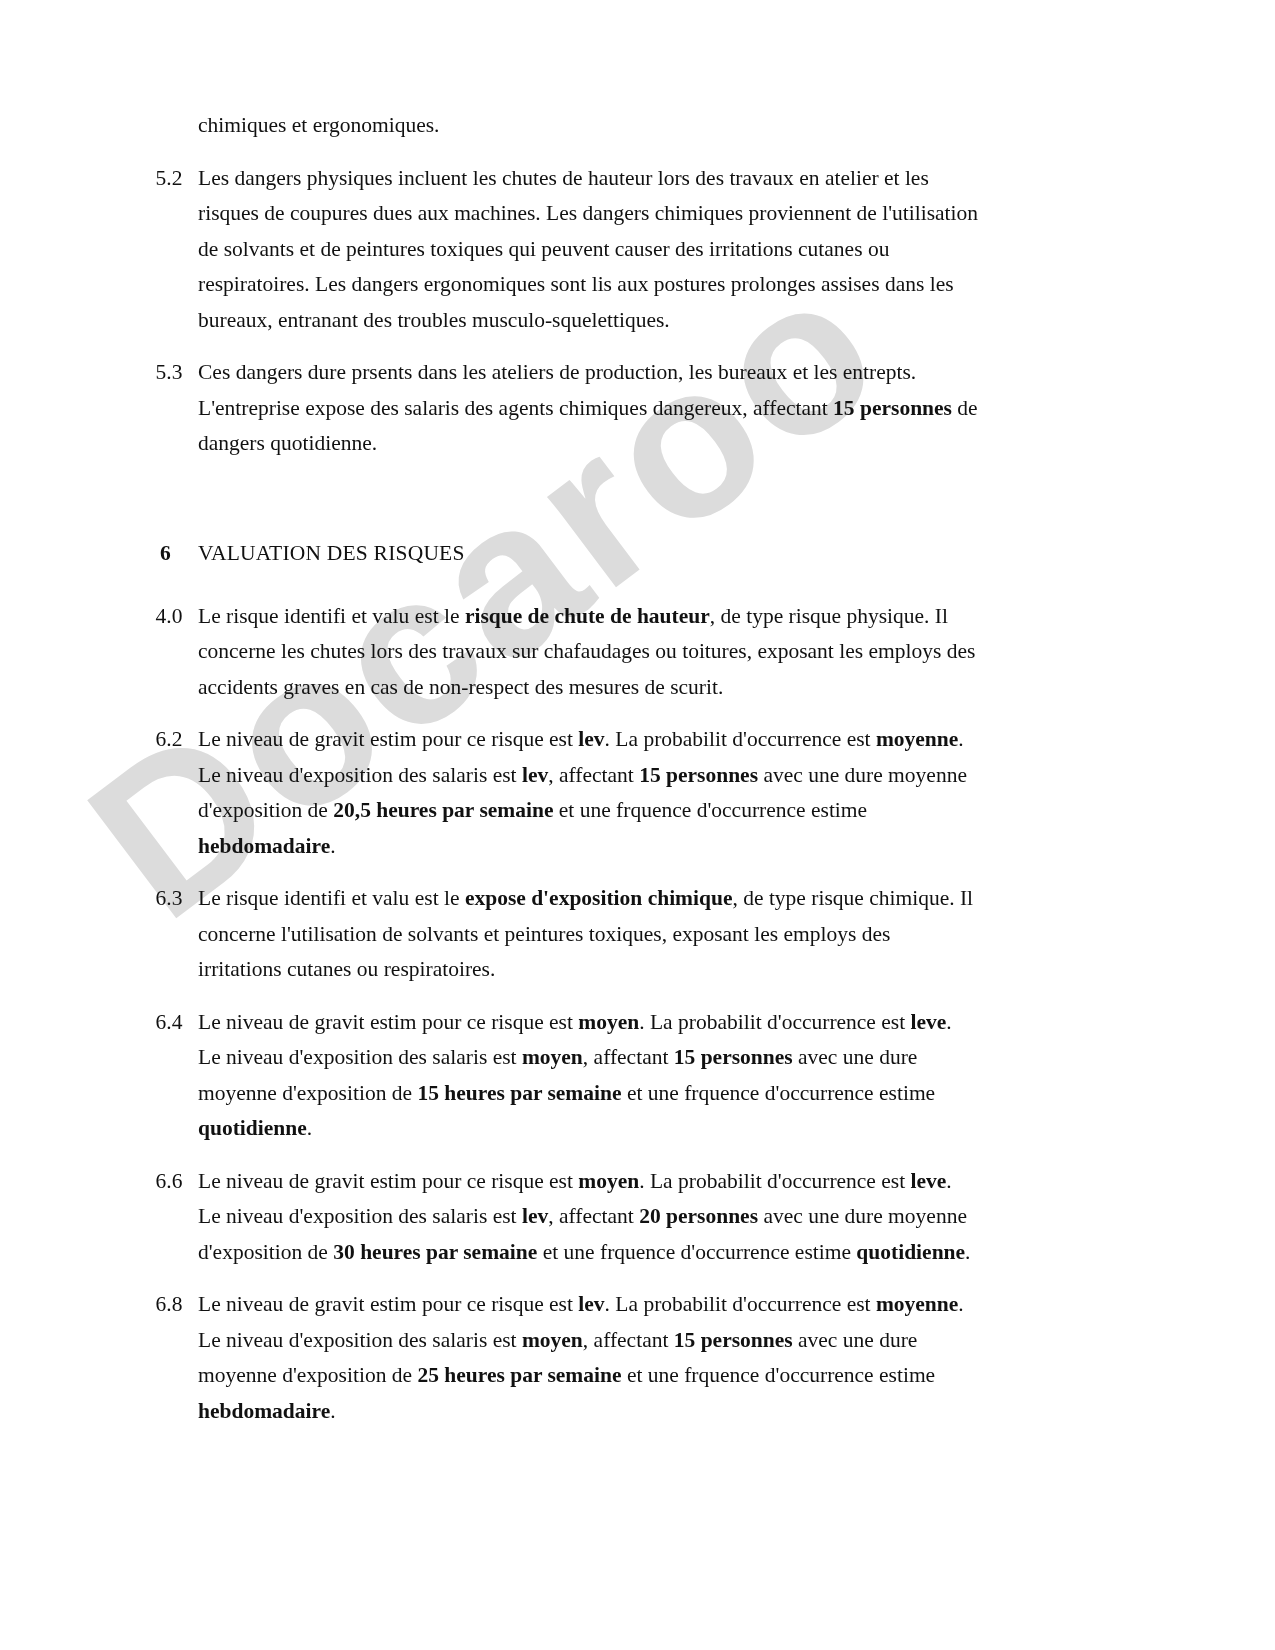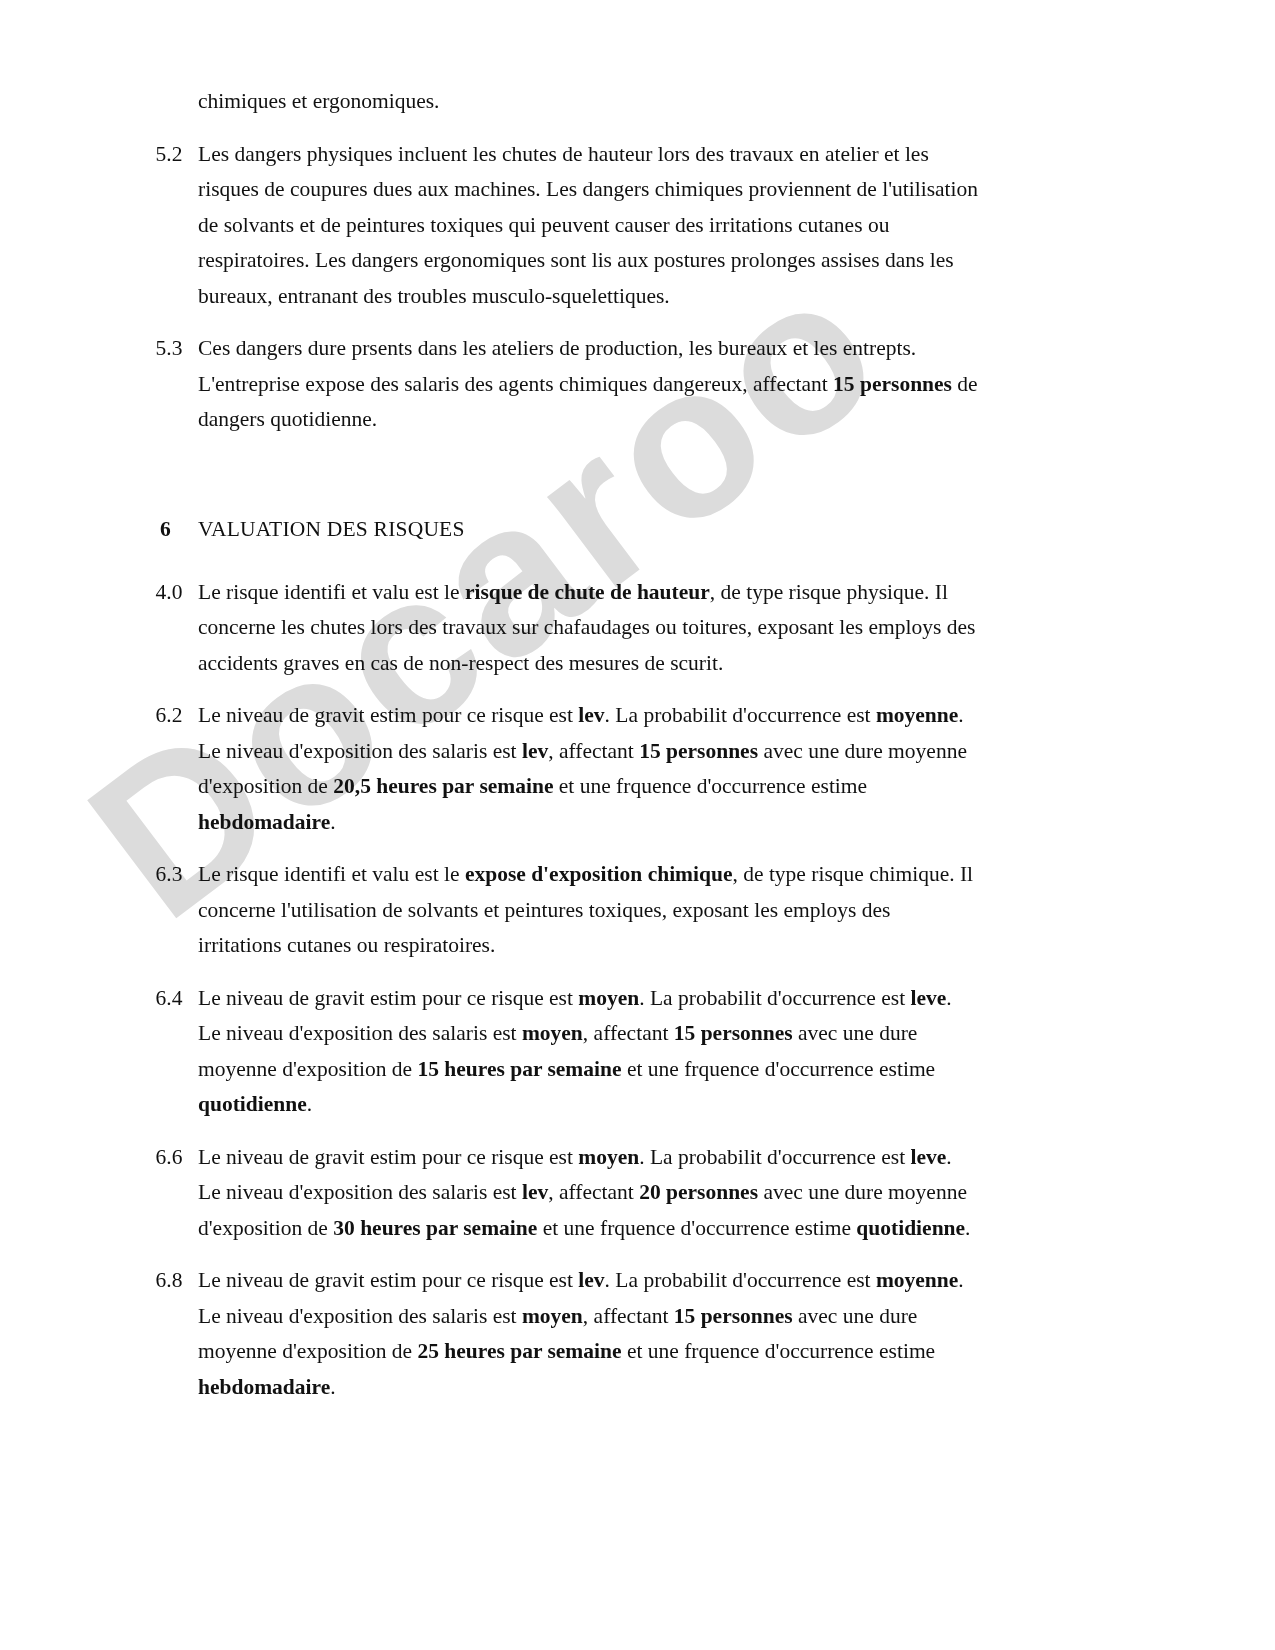--- a/index.html
+++ b/index.html
@@ -43,21 +43,21 @@
     line-height: 1;
   }
 
   
   .content {
     position: absolute;
     left: 0;
     top: 0;
     width: 1164px;
     z-index: 2;
-    padding: 84px 185px 0 140px;
+    padding: 108px 185px 0 140px;
     box-sizing: border-box;
   }
 
   .para {
     display: flex;
     align-items: flex-start;
     margin-bottom: 17px;
   }
   .para-num {
     flex: 0 0 58px;

